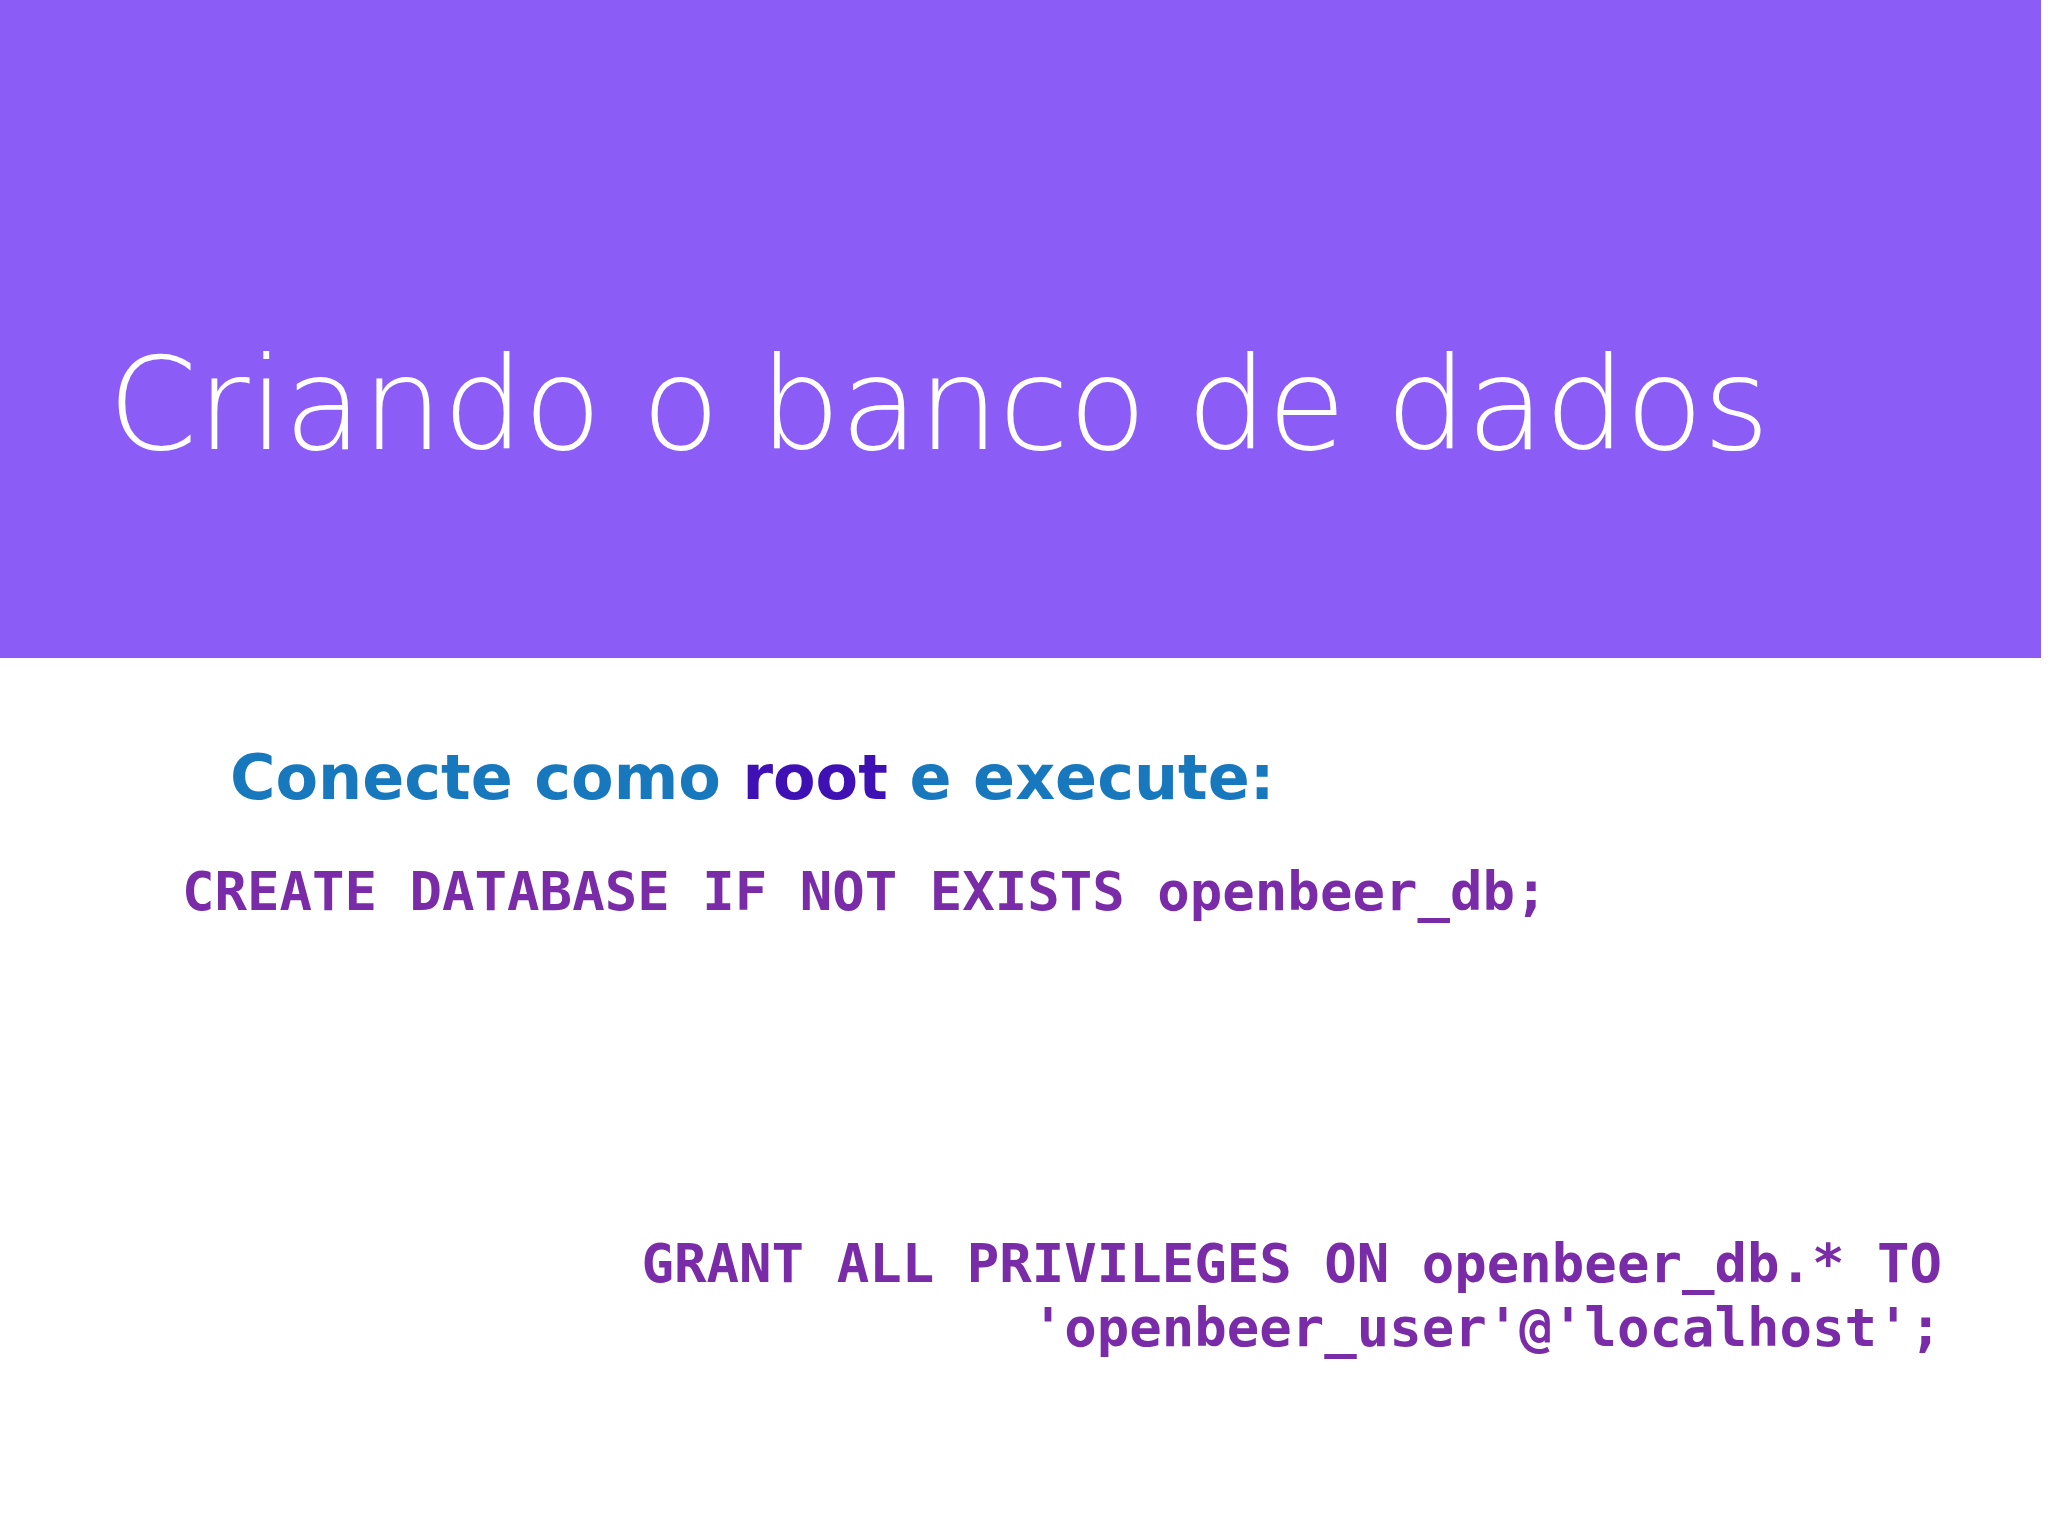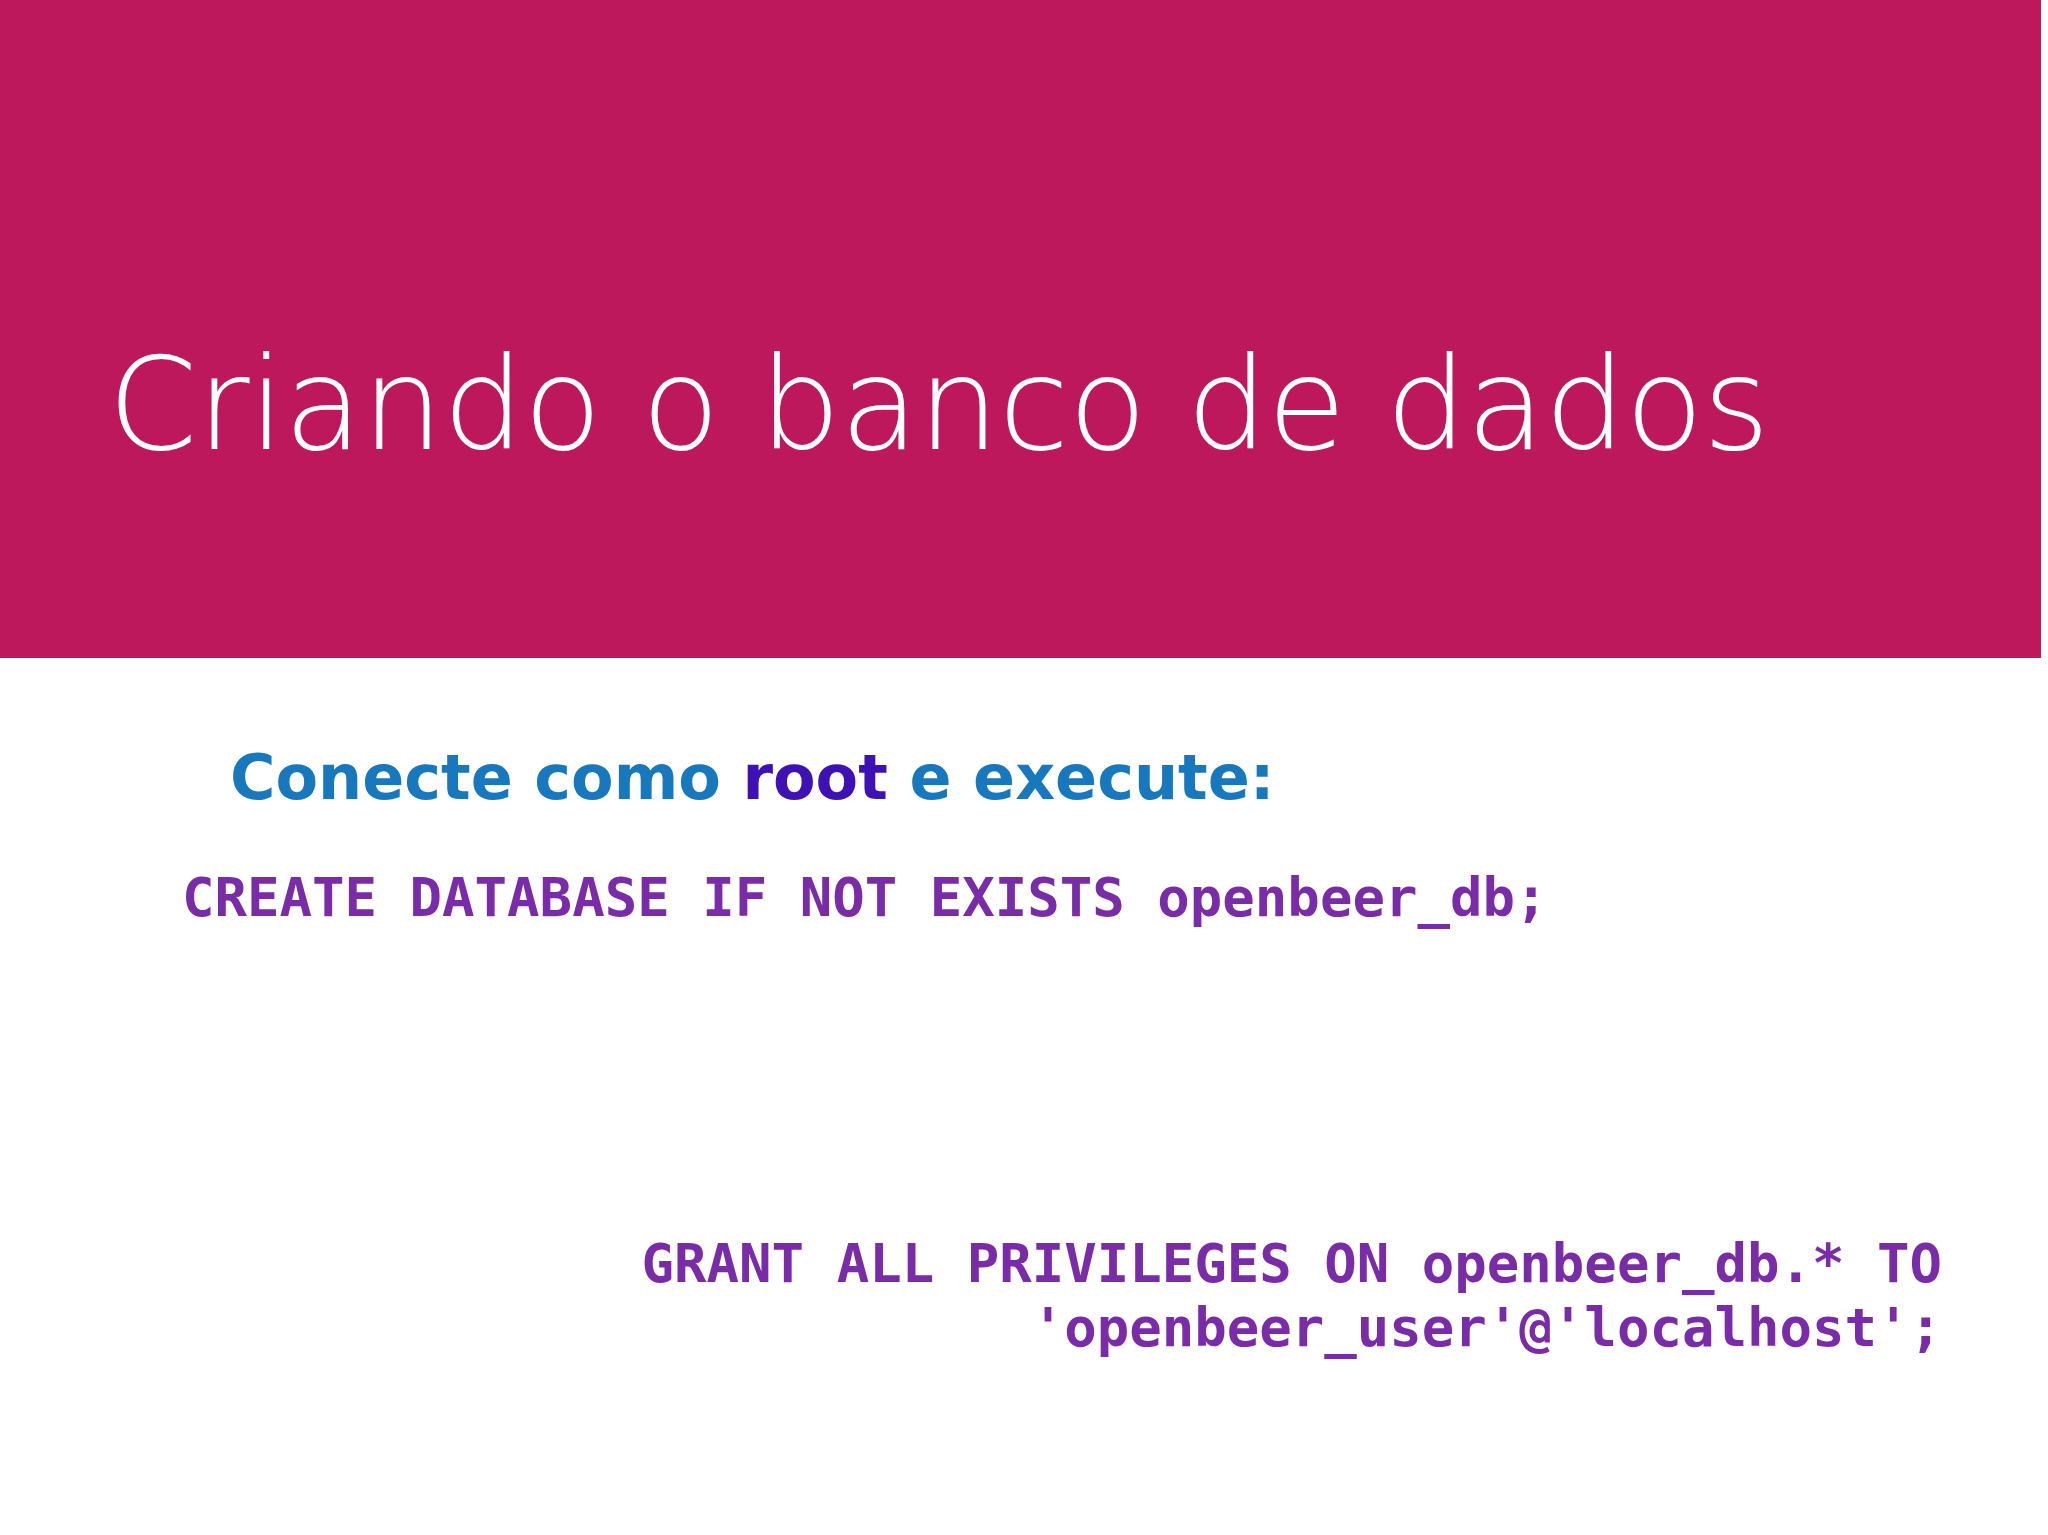--- a/index.html
+++ b/index.html
@@ -18,21 +18,21 @@
     font-family: "Liberation Sans", sans-serif;
   }
 
   
   .title-band {
     position: absolute;
     left: 0;
     top: 0;
     width: 2041px;
     height: 756px;
-    background: #be185d;
+    background: #8b5cf6;
   }
 
   .title-text {
     position: absolute;
     left: 108px;
     top: 338px;
     width: 1880px;
     color: #FFFFFF;
     font-family: "DejaVu Sans", "Liberation Sans", sans-serif;
     font-weight: 300;
@@ -74,21 +74,21 @@
     left: 182px;
     font-family: "DejaVu Sans Mono", "Liberation Mono", monospace;
     font-weight: bold;
     font-size: 54px;
     line-height: 1.18;
     color: #7A2BA7;
     white-space: pre-wrap;
     width: 1760px;
   }
 
-  .code-1 { top: 208px; }
+  .code-1 { top: 202px; }
   .code-2 { top: 330px; }
   .code-3 { top: 574px; text-align: right; }
 </style>
 </head>
 <body>
 
 <div id="slide">
 
   <div class="title-band">
     <div class="title-text">Criando o banco de dados</div>

